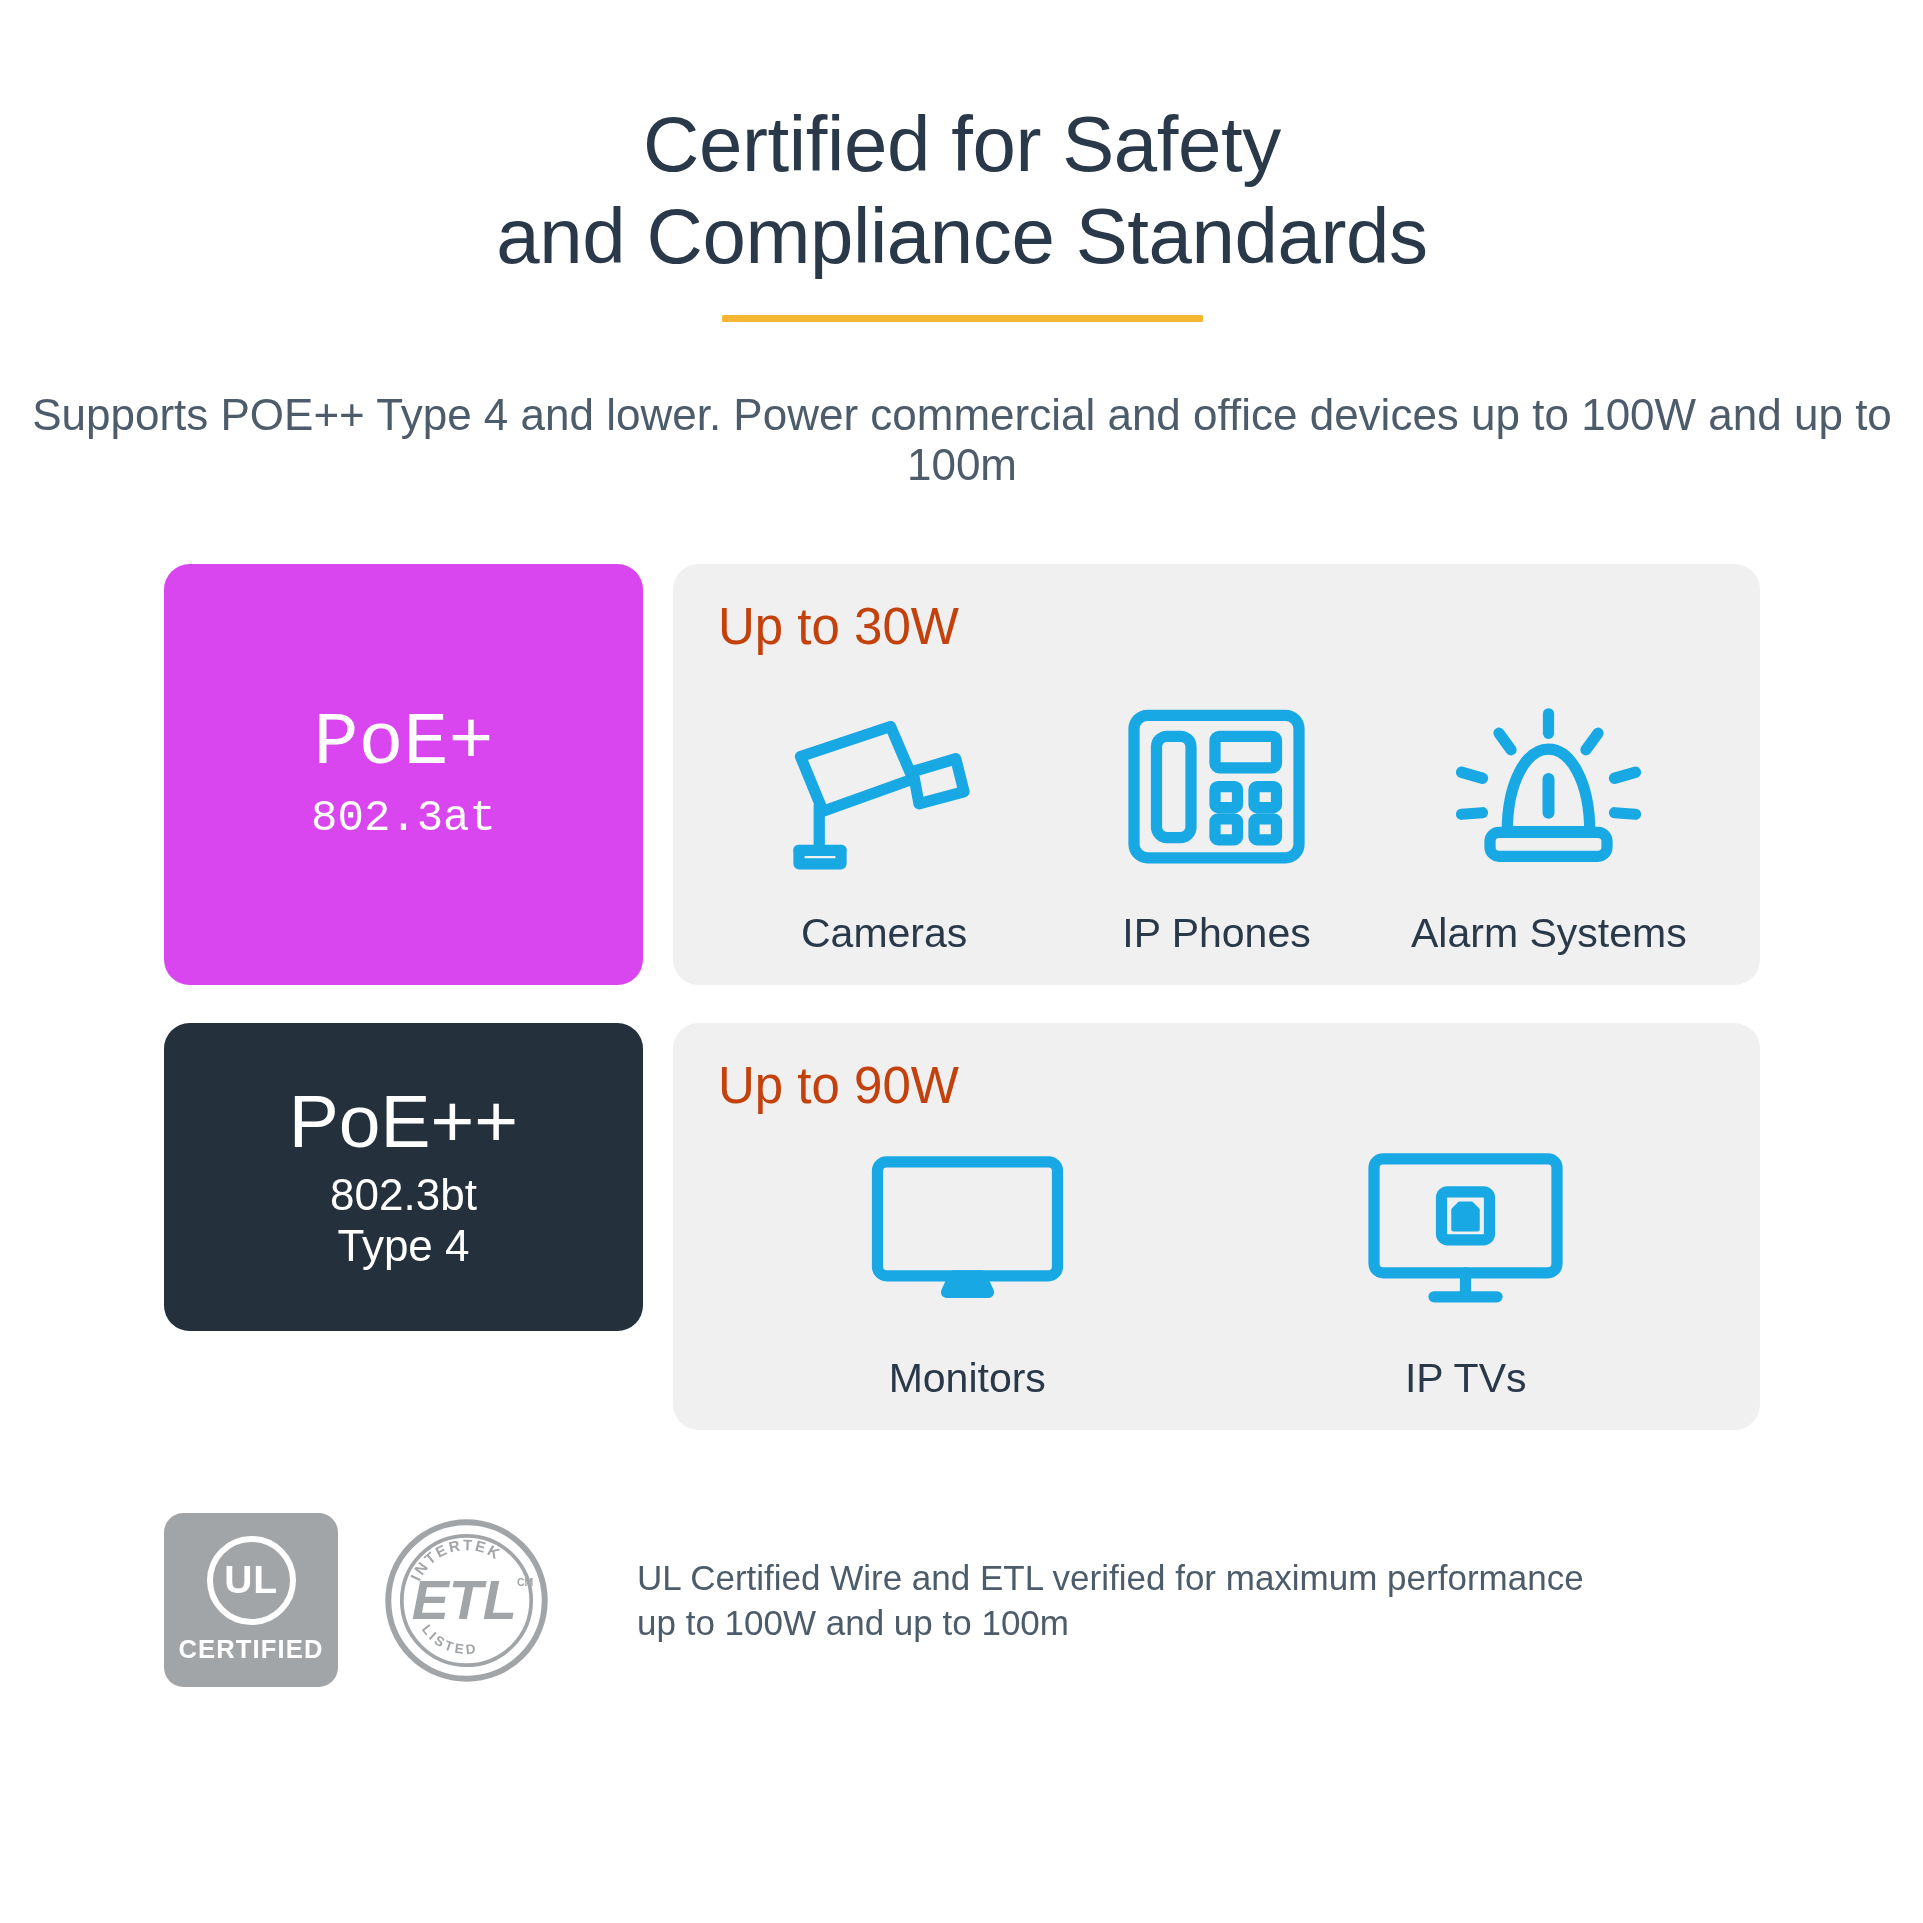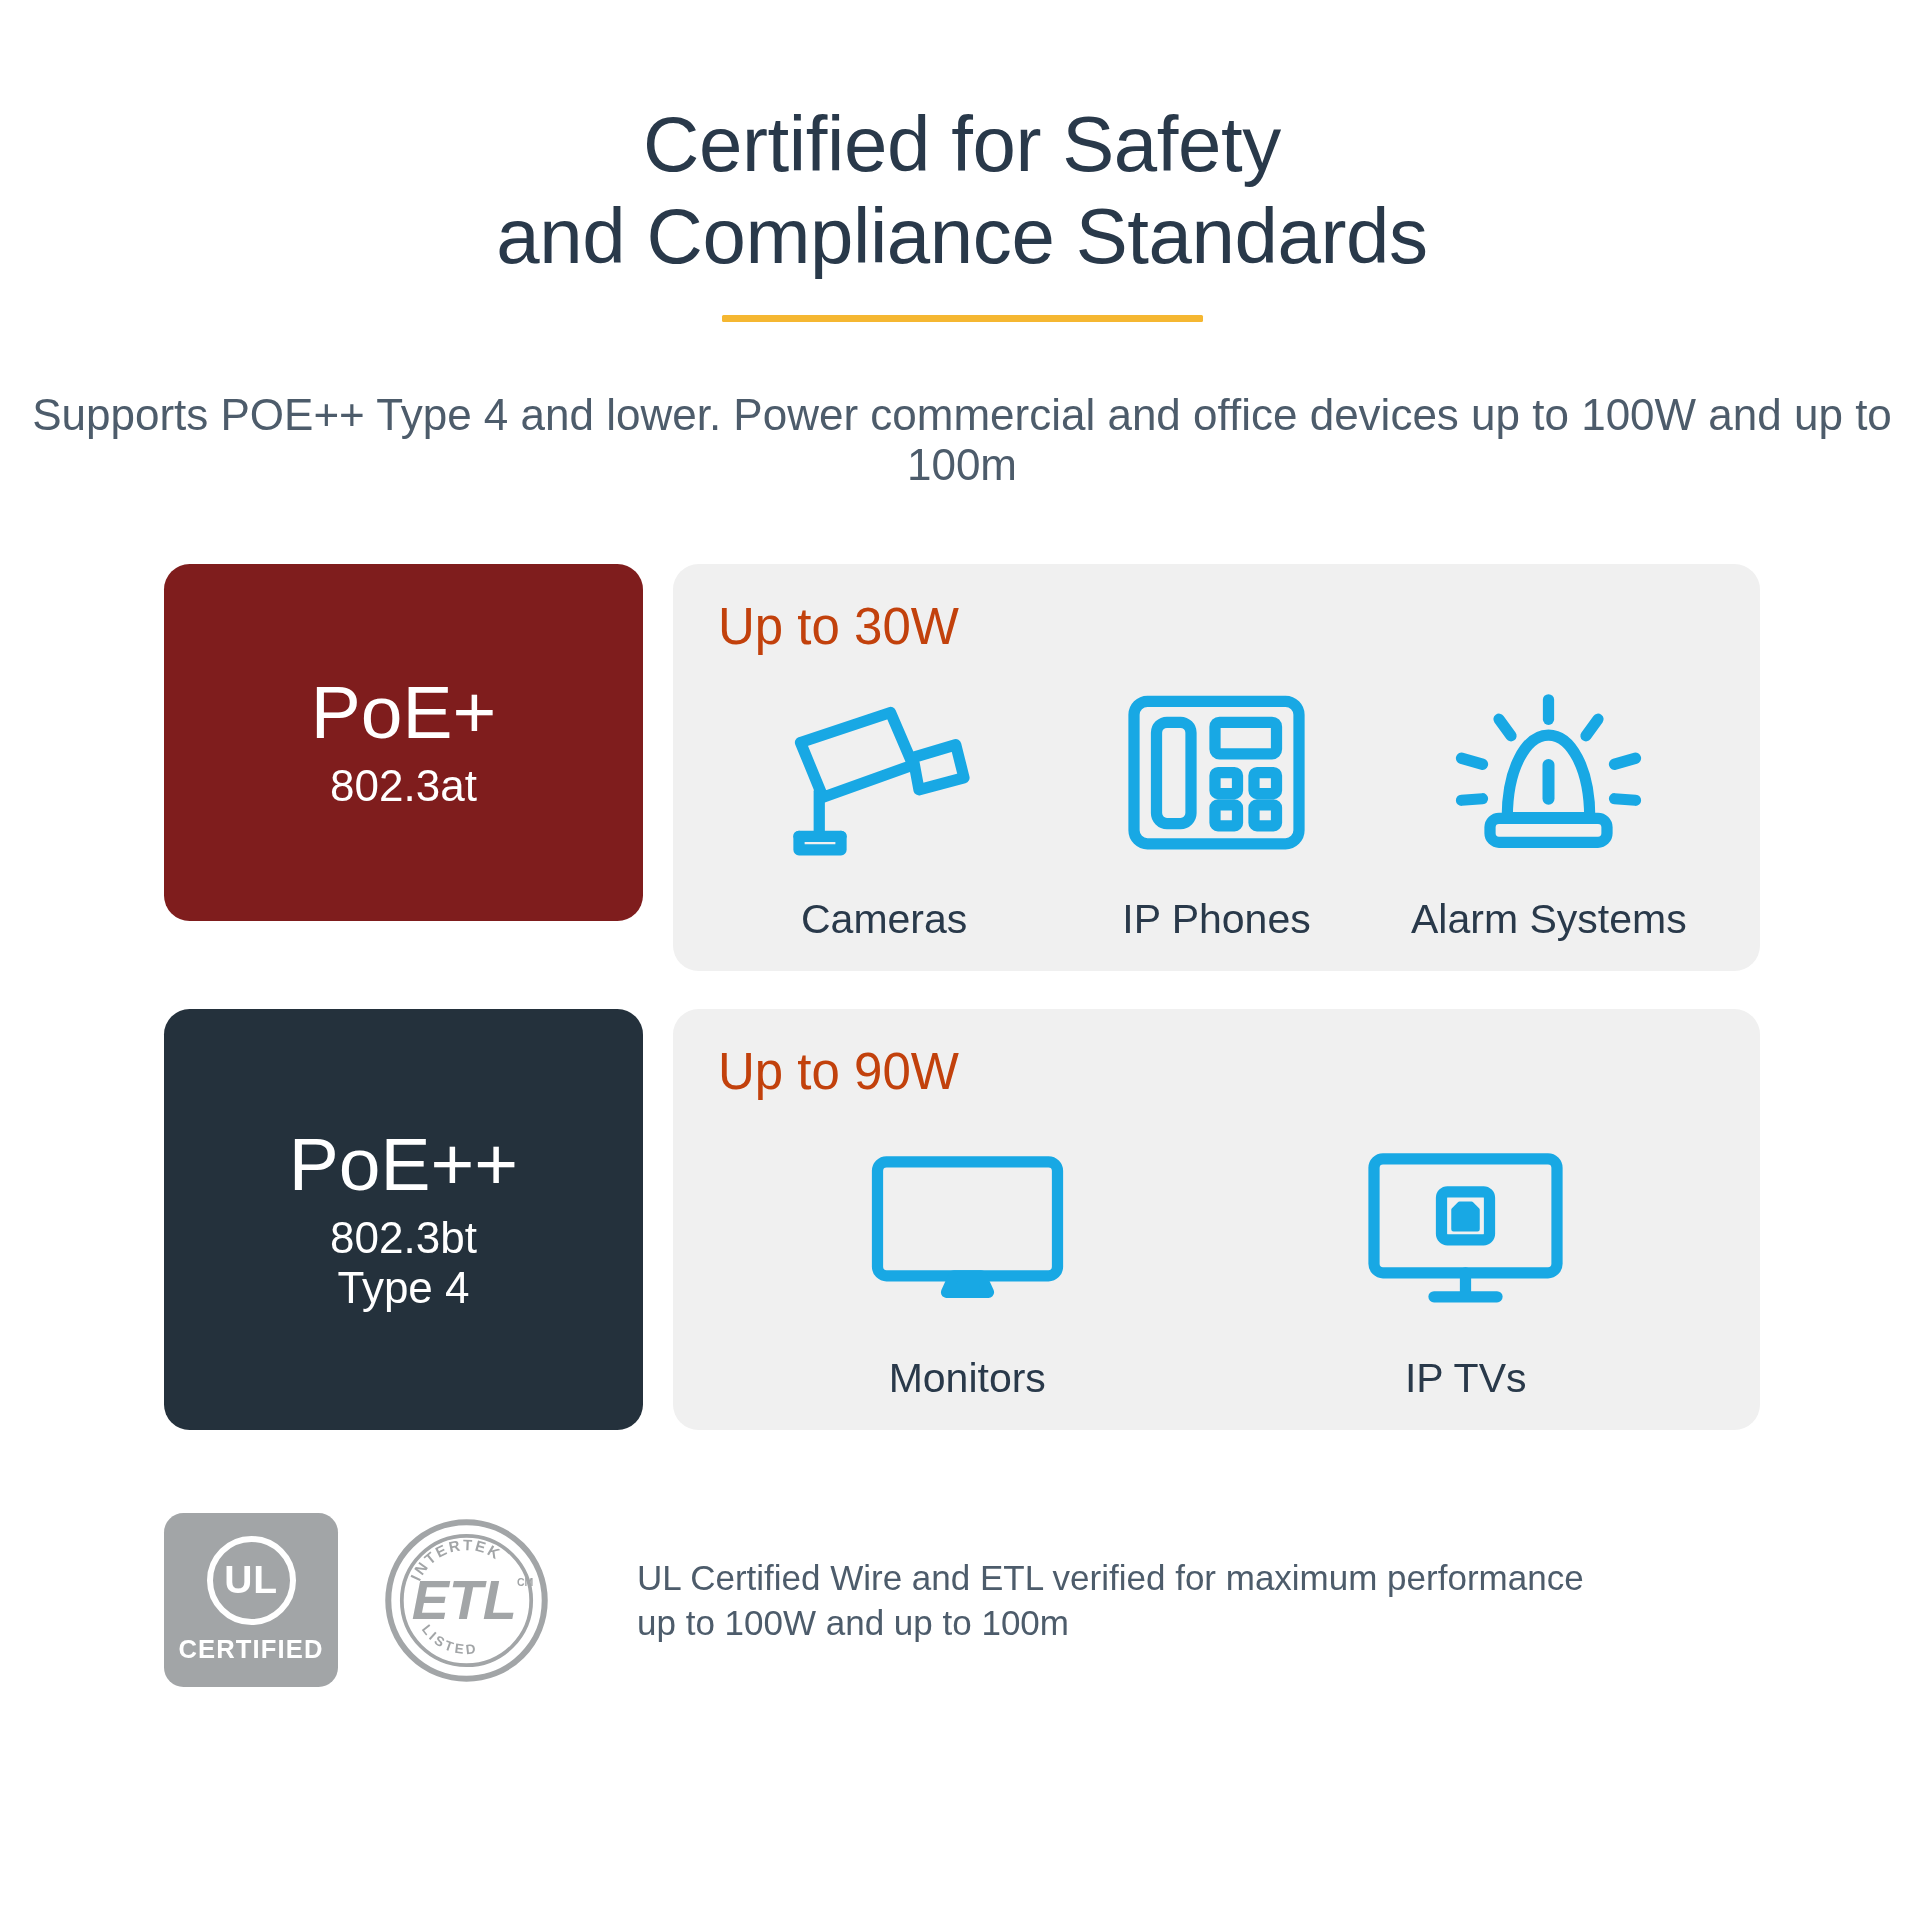--- a/index.html
+++ b/index.html
@@ -66,22 +66,22 @@
   .badge {
     width: 479px;
     border-radius: 25.6px;
     display: flex;
     flex-direction: column;
     align-items: center;
     justify-content: center;
     color: #ffffff;
     flex: 0 0 auto;
   }
-  .badge.poe-plus { background: #7f1d1d; height: 357px; }
-  .badge.poe-pp   { background: #24313c; height: 421px; }
+  .badge.poe-plus { background: #d946ef; height: 421px; font-family: Liberation Mono, monospace; }
+  .badge.poe-pp   { background: #24313c; height: 308px; }
 
   .badge-title {
     font-size: 75px;
     font-weight: 400;
     line-height: 1.05;
   }
   .badge-sub {
     margin-top: 9px;
     font-size: 44px;
     font-weight: 400;

